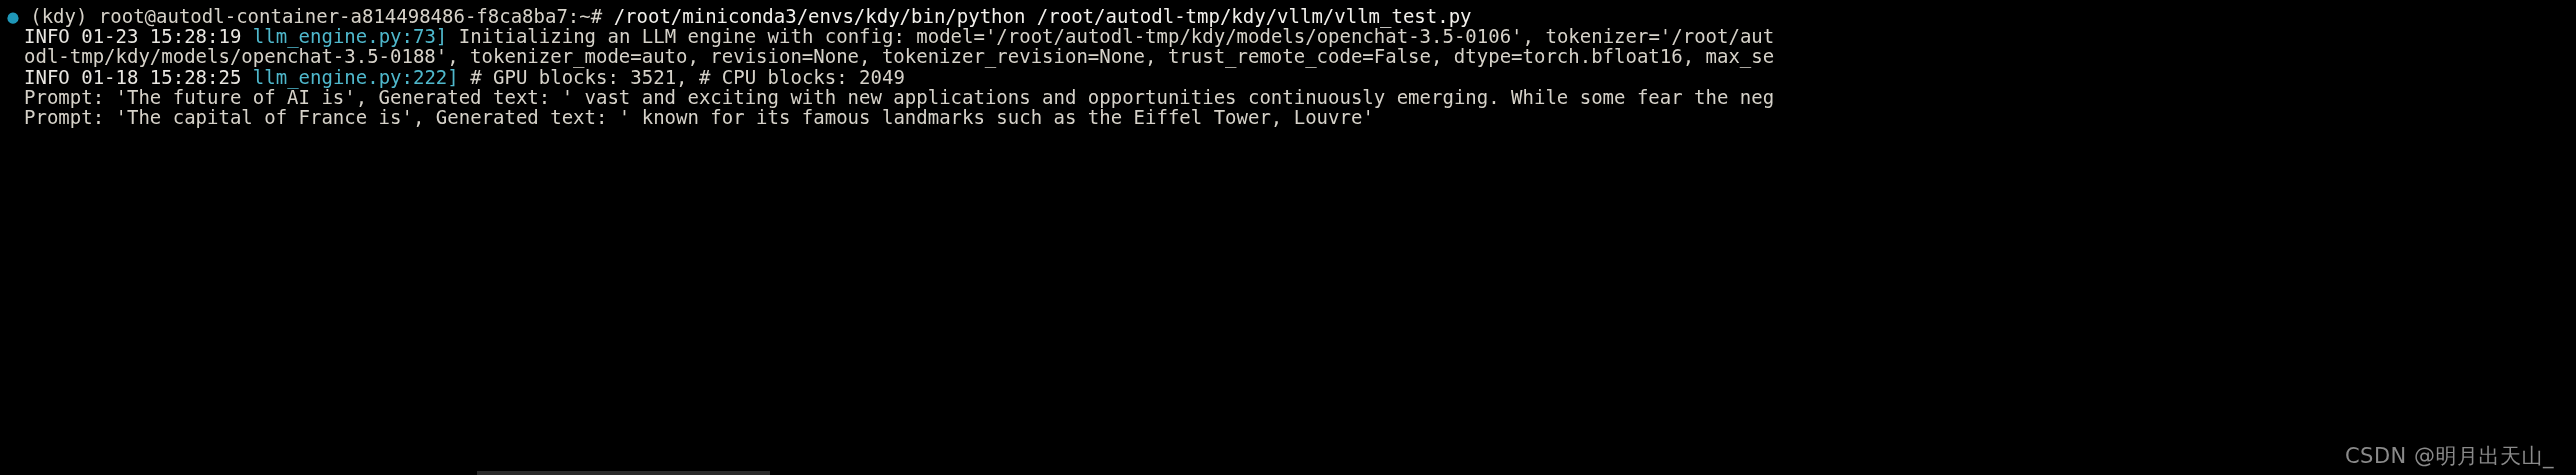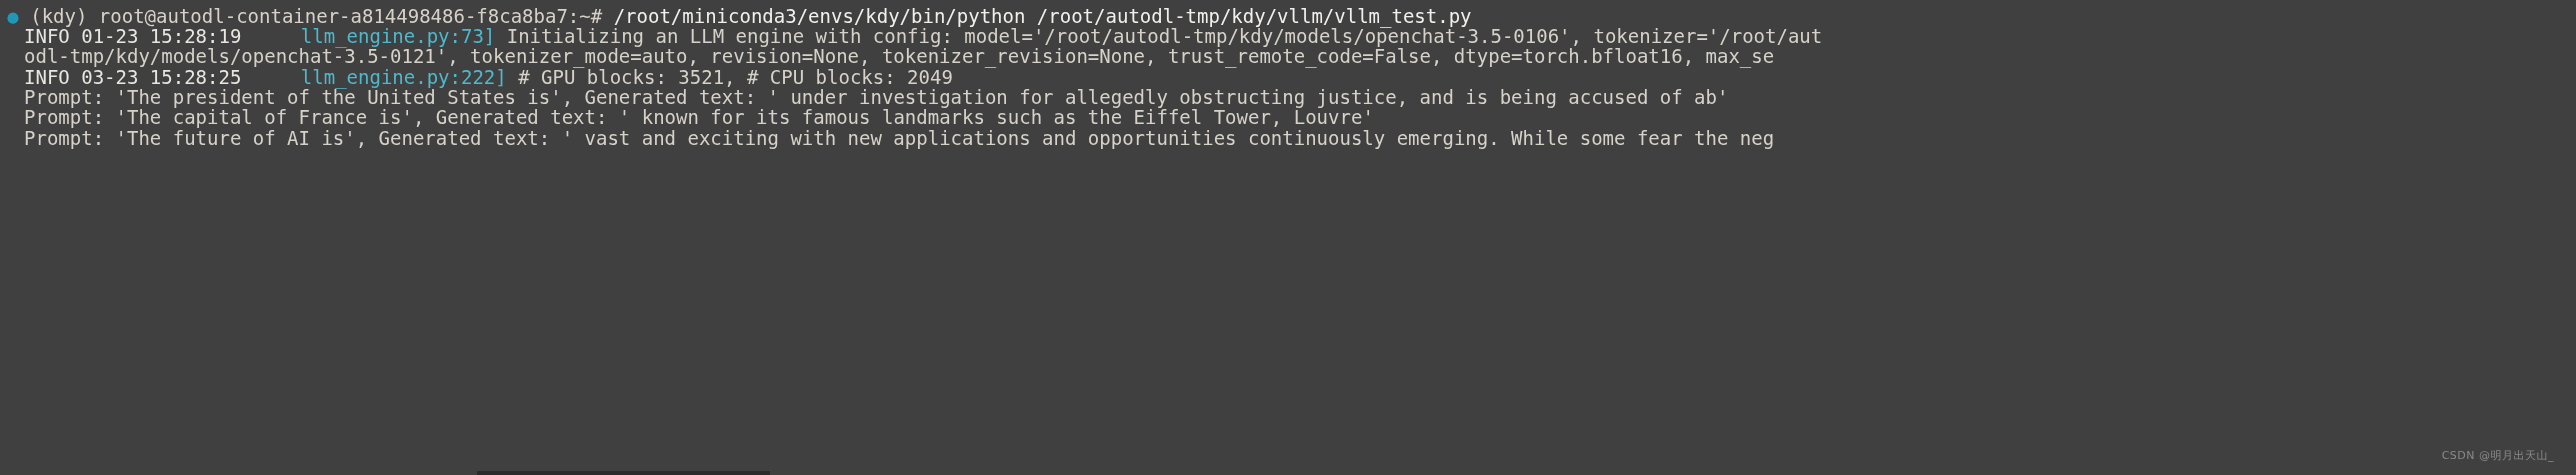--- a/index.html
+++ b/index.html
@@ -4,21 +4,21 @@
 <style>
   html, body {
     margin: 0;
     padding: 0;
     background: #1b1b1b;
   }
   #terminal {
     position: relative;
     width: 2576px;
     height: 476px;
-    background: #404040;
+    background: #000000;
     overflow: hidden;
     font-family: "DejaVu Sans Mono", "Liberation Mono", monospace;
     font-size: 19px;
     line-height: 20.4px;
     letter-spacing: 0px;
     color: #d6d2c9;
     box-sizing: border-box;
     padding: 5.5px 0 0 0;
   }
   .line {
@@ -27,21 +27,21 @@
     padding-left: 24px;
     box-sizing: border-box;
   }
   .line.prompt-line {
     padding-left: 7.3px;
   }
   
   .c-default { color: #d6d2c9; }
   .c-white   { color: #e8e6e1; }
   .c-bright  { color: #f2f0ec; }
-  .c-cyan    { color: #4fb8cc; margin-left: 48px; }
+  .c-cyan    { color: #4fb8cc; }
 
   .bullet {
     color: #1f97b8;
     font-size: 19px;
   }
 
   
   .pbar-wrap {
     display: inline-block;
     vertical-align: -3.7px;
@@ -59,21 +59,21 @@
     color: #d6d2c9;
   }
 
   
   #watermark {
     position: absolute;
     right: 22px;
     bottom: 9.2px;
     color: #8a8a8a;
     font-family: "DejaVu Sans", "Liberation Sans", sans-serif;
-    font-size: 11px;
+    font-size: 21px;
     letter-spacing: 0.5px;
     white-space: nowrap;
   }
 
   
   #bottom-artifact {
     position: absolute;
     left: 477px;
     bottom: 0;
     width: 293px;
@@ -83,34 +83,33 @@
 </style>
 </head>
 <body>
 
 <div id="terminal">
 
   <div class="line prompt-line"><span class="bullet">●</span><span class="c-default"> </span><span class="c-default">(kdy)</span><span class="c-default"> </span><span class="c-default">root@autodl-container-a814498486-f8ca8ba7</span><span class="c-default">:~#</span><span class="c-bright"> /root/miniconda3/envs/kdy/bin/python /root/autodl-tmp/kdy/vllm/vllm_test.py</span></div>
 
   <div class="line"><span class="c-white">INFO</span><span> </span><span class="c-white">01-23 15:28:19</span><span> </span><span class="c-cyan">llm_engine.py:73]</span><span class="c-default"> Initializing an LLM engine with config: model='/root/autodl-tmp/kdy/models/openchat-3.5-0106', tokenizer='/root/aut</span></div>
 
-  <div class="line"><span class="c-default">odl-tmp/kdy/models/openchat-3.5-0121', tokenizer_mode=auto, revision=None, tokenizer_revision=None, trust_remote_code=False, dtype=torch.bfloat16, max_se</span></div>
+  <div class="line"><span class="c-default">odl-tmp/kdy/models/openchat-3.5-0188', tokenizer_mode=auto, revision=None, tokenizer_revision=None, trust_remote_code=False, dtype=torch.bfloat16, max_se</span></div>
 
 
 
-  <div class="line"><span class="c-white">INFO</span><span> </span><span class="c-white">03-23 15:28:25</span><span> </span><span class="c-cyan">llm_engine.py:222]</span><span class="c-default"> # GPU blocks: 3521, # CPU blocks: 2049</span></div>
+  <div class="line"><span class="c-white">INFO</span><span> </span><span class="c-white">01-18 15:28:25</span><span> </span><span class="c-cyan">llm_engine.py:222]</span><span class="c-default"> # GPU blocks: 3521, # CPU blocks: 2049</span></div>
 
 
 
 
-  <div class="line"><span class="c-default">Prompt: </span><span class="c-default">'The president of the United States is'</span><span class="c-default">, Generated text: </span><span class="c-default">' under investigation for allegedly obstructing justice, and is being accused of ab'</span></div>
+
+  <div class="line"><span class="c-default">Prompt: </span><span class="c-default">'The future of AI is'</span><span class="c-default">, Generated text: </span><span class="c-default">' vast and exciting with new applications and opportunities continuously emerging. While some fear the neg</span></div>
 
   <div class="line"><span class="c-default">Prompt: </span><span class="c-default">'The capital of France is'</span><span class="c-default">, Generated text: </span><span class="c-default">' known for its famous landmarks such as the Eiffel Tower, Louvre'</span></div>
-
-  <div class="line"><span class="c-default">Prompt: </span><span class="c-default">'The future of AI is'</span><span class="c-default">, Generated text: </span><span class="c-default">' vast and exciting with new applications and opportunities continuously emerging. While some fear the neg</span></div>
 
 
   <div id="bottom-artifact"></div>
 
   <div id="watermark">CSDN @明月出天山_</div>
 
 </div>
 
 
 </body></html>

